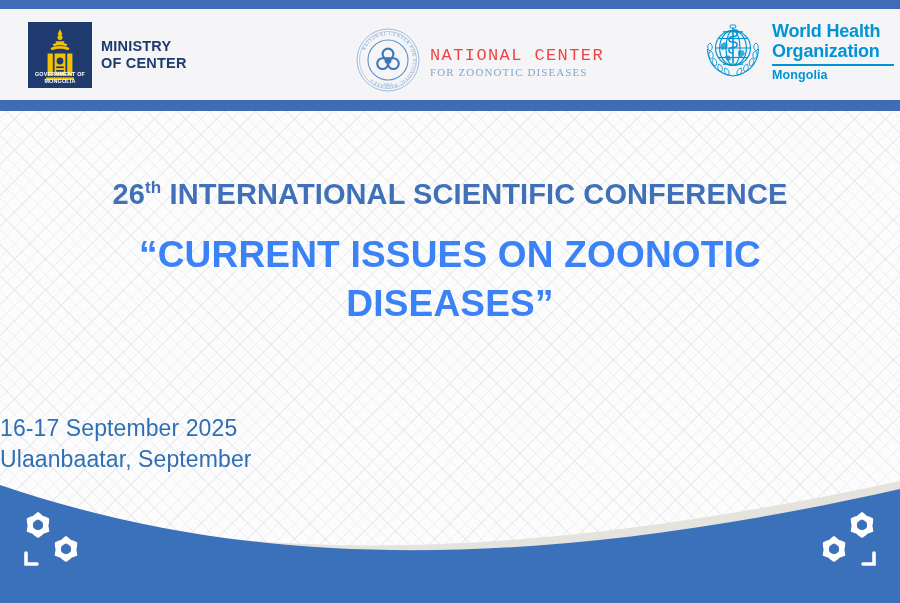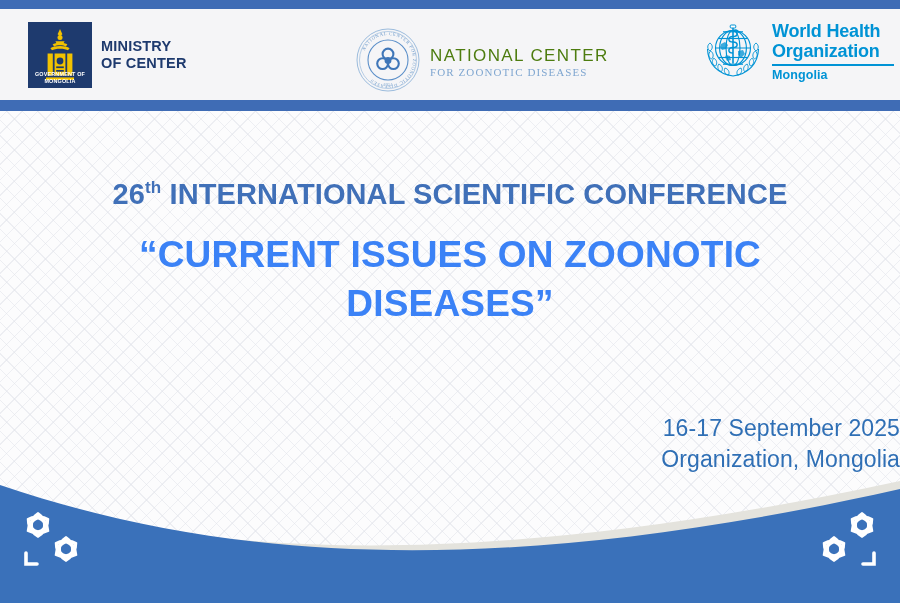--- a/index.html
+++ b/index.html
@@ -73,22 +73,22 @@
     line-height: 17px;
     letter-spacing: .2px;
   }
 
   .logo-ncz {
     position: absolute; left: 352px; top: 24px;
     display: flex; align-items: center; gap: 6px;
   }
   .ncz-text { line-height: 1; }
   .ncz-l1 {
-    font-family: Liberation Sans, sans-serif;
-    color: #4d7c0f; font-size: 17px; letter-spacing: 1.4px;
+    font-family: Liberation Mono, monospace;
+    color: #ef4444; font-size: 17px; letter-spacing: 1.4px;
   }
   .ncz-l2 {
     font-family: "Liberation Serif", serif;
     color: #7fa6d0; font-size: 11px; letter-spacing: 1.1px; margin-top: 3px;
   }
 
   .logo-who {
     position: absolute; left: 702px; top: 20px;
     display: flex; align-items: flex-start; gap: 8px;
   }
@@ -119,21 +119,21 @@
   .title-main {
     color: #3b82f6;
     font-size: 37px;
     font-weight: bold;
     line-height: 49px;
     margin-top: 18px;
     letter-spacing: .2px;
   }
 
   .meta-block {
-    position: absolute; left: 0; top: 413px; width: 900px; text-align: right;
+    position: absolute; left: 0; top: 413px; width: 900px; text-align: left;
   }
   .meta-line {
     color: #2f6fb5;
     font-size: 23px;
     line-height: 31px;
     letter-spacing: .1px;
   }
 
   
   .wave-wrap {
@@ -282,21 +282,21 @@
       <span>INTERNATIONAL SCIENTIFIC CONFERENCE</span>
     </div>
     <div class="title-main">
       <div>“CURRENT ISSUES ON ZOONOTIC</div>
       <div>DISEASES”</div>
     </div>
   </div>
 
   <div class="meta-block">
     <div class="meta-line">16-17 September 2025</div>
-    <div class="meta-line">Organization, Mongolia</div>
+    <div class="meta-line">Ulaanbaatar, September</div>
   </div>
 
   <div class="wave-wrap">
     <svg viewBox="0 0 900 140" preserveAspectRatio="none" aria-hidden="true">
       <path d="M0 30 C 210 96 480 108 900 18 L900 140 L0 140 Z" fill="#e4e3dd"></path>
       <path d="M0 22 C 230 100 500 116 900 26 L900 140 L0 140 Z" fill="#3a71ba"></path>
     </svg>
   </div>
 
   <span class="knot knot-left">

